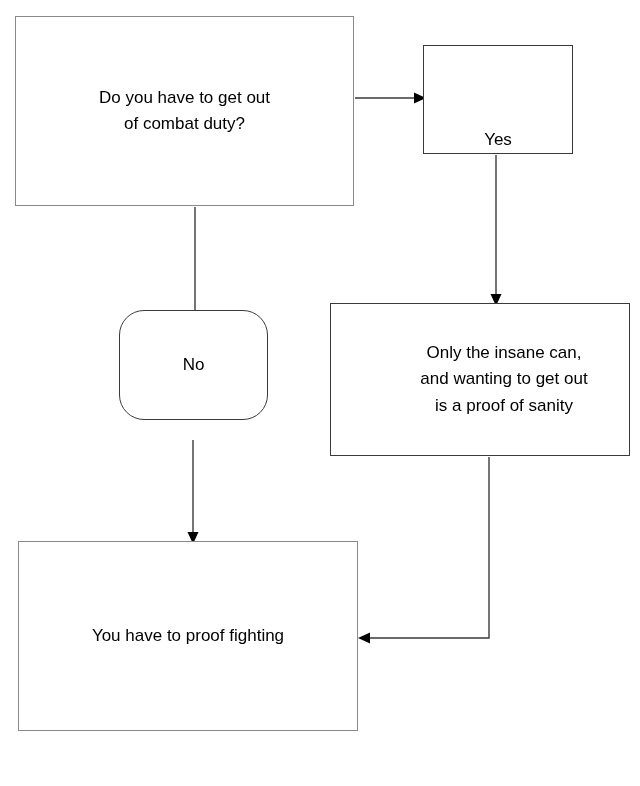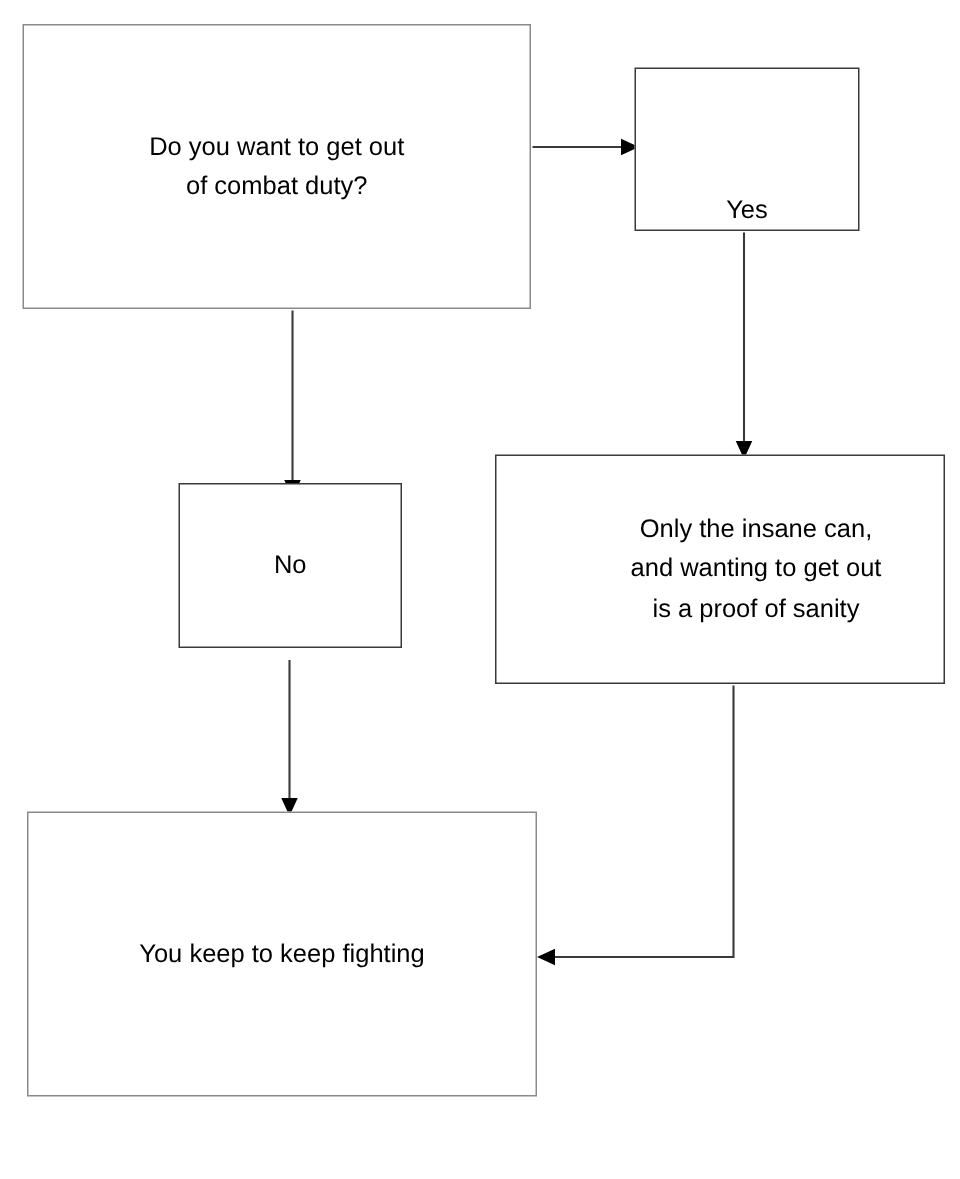--- a/index.html
+++ b/index.html
@@ -72,35 +72,35 @@
       <path d="M 189.5 320 L 195 332 L 200.5 320 Z" class="edge-head"></path>
       <path d="M 496 155 L 496 294" class="edge-line"></path>
       <path d="M 490.5 294 L 496 306 L 501.5 294 Z" class="edge-head"></path>
       <path d="M 193 440 L 193 532" class="edge-line"></path>
       <path d="M 187.5 532 L 193 544 L 198.5 532 Z" class="edge-head"></path>
       <path d="M 489 457 L 489 638 L 370 638" class="edge-line"></path>
       <path d="M 370 632.5 L 358 638 L 370 643.5 Z" class="edge-head"></path>
     </svg>
 
   <div class="node node--gray" style="left:15px; top:16px; width:339px; height:190px; font-size:17px;">
-    <span class="node-label">Do you want to get out
+    <span class="node-label">Do you have to get out
 of combat duty?</span>
   </div>
 
   <div class="node node--dark" style="left:423px; top:45px; width:150px; height:109px; font-size:17px;align-items:flex-end;">
     <span class="node-label">Yes</span>
   </div>
 
-  <div class="node node--dark" style="left:119px; top:322px; width:149px; height:110px; font-size:17px;">
+  <div class="node node--dark" style="left:119px; top:310px; width:149px; height:110px; font-size:17px;border-radius:25px;">
     <span class="node-label">No</span>
   </div>
 
   <div class="node node--dark" style="left:330px; top:303px; width:300px; height:153px; font-size:17px;padding-left:48px;">
     <span class="node-label">Only the insane can,
 and wanting to get out
 is a proof of sanity</span>
   </div>
 
   <div class="node node--gray" style="left:18px; top:541px; width:340px; height:190px; font-size:17px;">
-    <span class="node-label">You keep to keep fighting</span>
+    <span class="node-label">You have to proof fighting</span>
   </div>
 
 </div>
 
 </body></html>

